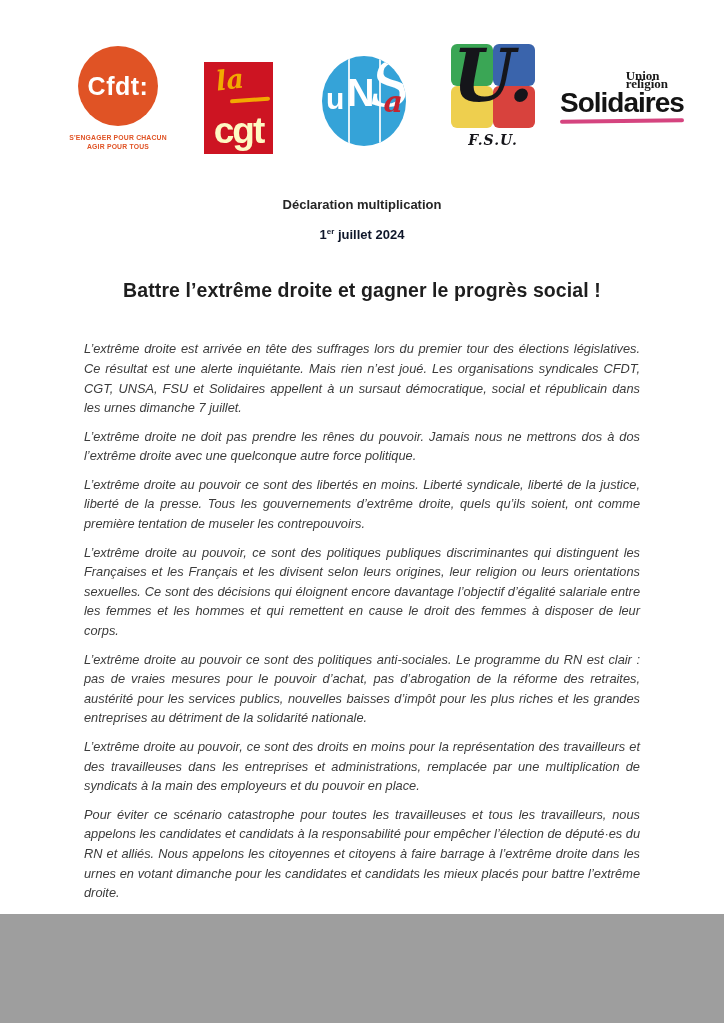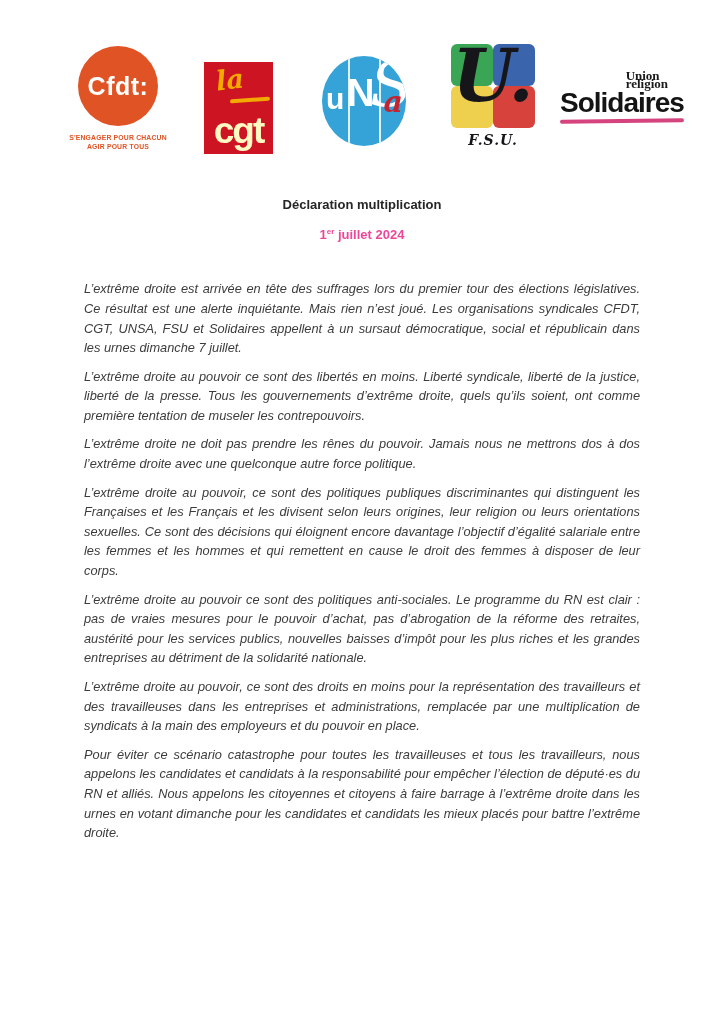--- a/index.html
+++ b/index.html
@@ -1,21 +1,21 @@
 <!DOCTYPE html>
 <html lang="fr"><head>
 <meta charset="utf-8">
 <style>
   * { margin: 0; padding: 0; box-sizing: border-box; }
   html, body { background: #9e9e9e; }
   body { font-family: "Liberation Sans", sans-serif; }
   .page {
     position: relative;
     width: 724px;
-    height: 1023px;
+    height: 914px;
     margin: 0 auto;
     background: #ffffff;
     overflow: hidden;
   }
 
   
   .logo-row { position: relative; height: 175px; }
   .logo { position: absolute; }
 
   
@@ -108,21 +108,21 @@
     width: 124px; height: 3.5px; margin-top: 1px;
     background: #d5447f; border-radius: 2px; transform: rotate(-0.8deg);
   }
 
   
   .doc-header { text-align: center; }
   .doc-subtitle {
     margin-top: 22px; font-size: 13px; font-weight: 700; color: #262626;
   }
   .doc-date {
-    margin-top: 15px; font-size: 13px; font-weight: 700; color: #ec4899;
+    margin-top: 15px; font-size: 13px; font-weight: 700; color: #0f172a;
   }
   .doc-date sup { font-size: 8px; }
   .doc-title {
     margin-top: 37px; font-size: 19.5px; font-weight: 700; color: #1e1e1e;
     letter-spacing: 0.1px;
   }
 
   
   .doc-body {
     margin: 37px 84px 0 84px;
@@ -189,25 +189,26 @@
         <div class="sol-main">Solidaires</div>
         <div class="sol-underline"></div>
       </div>
     </div>
 
   </div>
 
   <div class="doc-header">
     <p class="doc-subtitle">Déclaration multiplication</p>
     <p class="doc-date"><span>1</span><sup>er</sup><span> juillet 2024</span></p>
+    <h1 class="doc-title">Battre l’extrême droite et gagner le progrès social !</h1>
   </div>
 
   <div class="doc-body">
     <p>L’extrême droite est arrivée en tête des suffrages lors du premier tour des élections législatives. Ce résultat est une alerte inquiétante. Mais rien n’est joué. Les organisations syndicales CFDT, CGT, UNSA, FSU et Solidaires appellent à un sursaut démocratique, social et républicain dans les urnes dimanche 7 juillet.</p>
+    <p>L’extrême droite ne doit pas prendre les rênes du pouvoir. Jamais nous ne mettrons dos à dos l’extrême droite avec une quelconque autre force politique.</p>
     <p>L’extrême droite au pouvoir ce sont des libertés en moins. Liberté syndicale, liberté de la justice, liberté de la presse. Tous les gouvernements d’extrême droite, quels qu’ils soient, ont comme première tentation de museler les contrepouvoirs.</p>
-    <p>L’extrême droite ne doit pas prendre les rênes du pouvoir. Jamais nous ne mettrons dos à dos l’extrême droite avec une quelconque autre force politique.</p>
     <p>L’extrême droite au pouvoir, ce sont des politiques publiques discriminantes qui distinguent les Françaises et les Français et les divisent selon leurs origines, leur religion ou leurs orientations sexuelles. Ce sont des décisions qui éloignent encore davantage l’objectif d’égalité salariale entre les femmes et les hommes et qui remettent en cause le droit des femmes à disposer de leur corps.</p>
     <p>L’extrême droite au pouvoir ce sont des politiques anti-sociales. Le programme du RN est clair : pas de vraies mesures pour le pouvoir d’achat, pas d’abrogation de la réforme des retraites, austérité pour les services publics, nouvelles baisses d’impôt pour les plus riches et les grandes entreprises au détriment de la solidarité nationale.</p>
     <p>L’extrême droite au pouvoir, ce sont des droits en moins pour la représentation des travailleurs et des travailleuses dans les entreprises et administrations, remplacée par une multiplication de syndicats à la main des employeurs et du pouvoir en place.</p>
     <p>Pour éviter ce scénario catastrophe pour toutes les travailleuses et tous les travailleurs, nous appelons les candidates et candidats à la responsabilité pour empêcher l’élection de député·es du RN et alliés. Nous appelons les citoyennes et citoyens à faire barrage à l’extrême droite dans les urnes en votant dimanche pour les candidates et candidats les mieux placés pour battre l’extrême droite.</p>
   </div>
 
 </div>
 
 </body></html>

